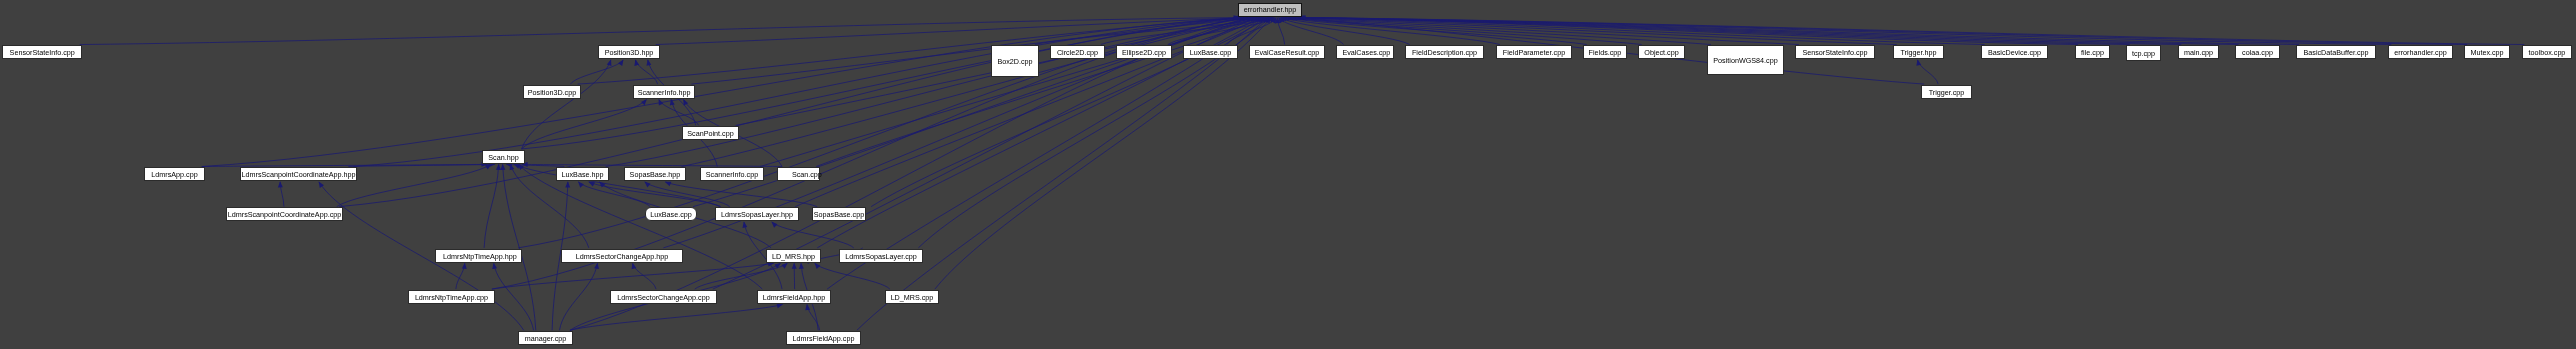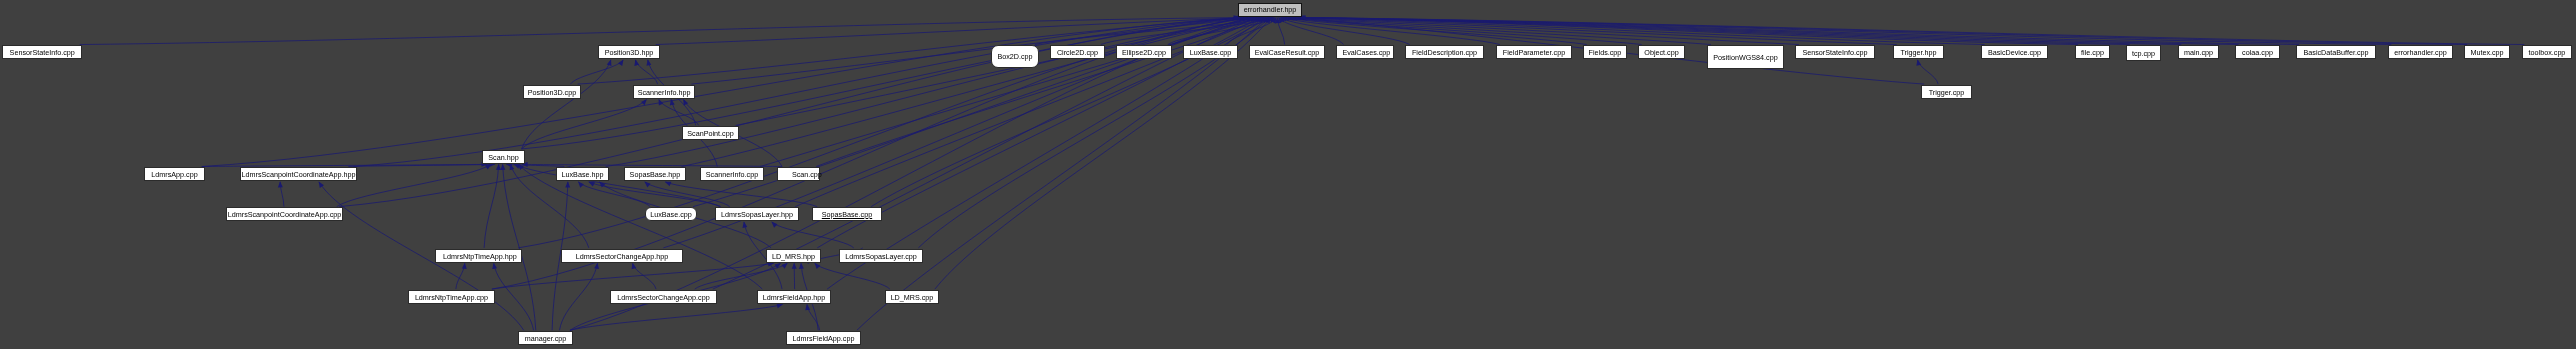--- a/index.html
+++ b/index.html
@@ -137,31 +137,31 @@
         <path d="M 1190.75 526 C 1186.2400276785713 507.60185, 1152.5099723214287 497.39815, 1148 479" stroke="#191970" stroke-width="1.4" marker-end="url(#arrow)"></path>
         <path d="M 1034 601 C 1091.8895238095238 585.8346666666666, 1362.777142857143 569.1653333333334, 1420.6666666666667 554" stroke="#191970" stroke-width="1.4" marker-end="url(#arrow)"></path>
         <path d="M 1488.3333333333333 601 C 1485.965319047619 582.4162, 1467.7013476190475 572.5838, 1465.3333333333333 554" stroke="#191970" stroke-width="1.4" marker-end="url(#arrow)"></path>
         <path d="M 3523.5 153 C 3519.5691964285716 135.73, 3489.9308035714284 126.27, 3486 109" stroke="#191970" stroke-width="1.4" marker-end="url(#arrow)"></path>
       </g>
   </svg>
   <div id="nodes">
       <div class="gnode root" style="left: 1238px; top: 2.8px; width: 64px; height: 14.3px;">errorhandler.hpp</div>
       <div class="gnode" style="left: 2.2px; top: 45px; width: 80px; height: 14.3px;">SensorStateInfo.cpp</div>
       <div class="gnode" style="left: 598px; top: 45px; width: 62px; height: 14.3px;">Position3D.hpp</div>
-      <div class="gnode" style="left: 991px; top: 45px; width: 48px; height: 23px; border-radius: 7px;">Box2D.cpp</div>
+      <div class="gnode" style="left: 991px; top: 45px; width: 48px; height: 32px;">Box2D.cpp</div>
       <div class="gnode" style="left: 1050px; top: 45px; width: 55px; height: 14.3px;">Circle2D.cpp</div>
       <div class="gnode" style="left: 1116px; top: 45px; width: 56px; height: 14.3px;">Ellipse2D.cpp</div>
       <div class="gnode" style="left: 1183px; top: 45px; width: 55px; height: 14.3px;">LuxBase.cpp</div>
       <div class="gnode" style="left: 1249px; top: 45px; width: 76px; height: 14.3px;">EvalCaseResult.cpp</div>
       <div class="gnode" style="left: 1336px; top: 45px; width: 58px; height: 14.3px; padding-left: 6px;">EvalCases.cpp</div>
       <div class="gnode" style="left: 1405px; top: 45px; width: 79px; height: 14.3px;">FieldDescription.cpp</div>
       <div class="gnode" style="left: 1496px; top: 45px; width: 76px; height: 14.3px;">FieldParameter.cpp</div>
       <div class="gnode" style="left: 1583px; top: 45px; width: 44px; height: 14.3px;">Fields.cpp</div>
       <div class="gnode" style="left: 1638px; top: 45px; width: 47px; height: 14.3px;">Object.cpp</div>
-      <div class="gnode" style="left: 1707px; top: 45px; width: 77px; height: 24px;">PositionWGS84.cpp</div>
+      <div class="gnode" style="left: 1707px; top: 45px; width: 77px; height: 30px;">PositionWGS84.cpp</div>
       <div class="gnode" style="left: 1795px; top: 45px; width: 80px; height: 14.3px;">SensorStateInfo.cpp</div>
       <div class="gnode" style="left: 1893px; top: 45px; width: 51px; height: 14.3px;">Trigger.hpp</div>
       <div class="gnode" style="left: 1981px; top: 45px; width: 67px; height: 14.3px;">BasicDevice.cpp</div>
       <div class="gnode" style="left: 2075px; top: 45px; width: 35px; height: 14.3px;">file.cpp</div>
       <div class="gnode" style="left: 2126px; top: 45px; width: 35px; height: 16px;">tcp.cpp</div>
       <div class="gnode" style="left: 2178px; top: 45px; width: 41px; height: 14.3px;">main.cpp</div>
       <div class="gnode" style="left: 2235px; top: 45px; width: 45px; height: 14.3px;">colaa.cpp</div>
       <div class="gnode" style="left: 2296px; top: 45px; width: 80px; height: 14.3px;">BasicDataBuffer.cpp</div>
       <div class="gnode" style="left: 2388px; top: 45px; width: 65px; height: 14.3px;">errorhandler.cpp</div>
       <div class="gnode" style="left: 2464px; top: 45px; width: 46px; height: 14.3px;">Mutex.cpp</div>
@@ -173,21 +173,21 @@
       <div class="gnode" style="left: 482px; top: 150px; width: 43px; height: 14.3px;">Scan.hpp</div>
       <div class="gnode" style="left: 144px; top: 167px; width: 61px; height: 14.3px;">LdmrsApp.cpp</div>
       <div class="gnode" style="left: 240px; top: 167px; width: 117px; height: 14.3px;">LdmrsScanpointCoordinateApp.hpp</div>
       <div class="gnode" style="left: 556px; top: 167px; width: 53px; height: 14.3px;">LuxBase.hpp</div>
       <div class="gnode" style="left: 624px; top: 167px; width: 62px; height: 14.3px;">SopasBase.hpp</div>
       <div class="gnode" style="left: 700px; top: 167px; width: 64px; height: 14.3px;">ScannerInfo.cpp</div>
       <div class="gnode" style="left: 777px; top: 167px; width: 43px; height: 14.3px; padding-left: 20px;">Scan.cpp</div>
       <div class="gnode" style="left: 226px; top: 207px; width: 117px; height: 14.3px;">LdmrsScanpointCoordinateApp.cpp</div>
       <div class="gnode" style="left: 645px; top: 207px; width: 52px; height: 14.3px; border-radius: 6px;">LuxBase.cpp</div>
       <div class="gnode" style="left: 715px; top: 207px; width: 84px; height: 14.3px;">LdmrsSopasLayer.hpp</div>
-      <div class="gnode" style="left: 812px; top: 207px; width: 70px; height: 14.3px; text-decoration: underline;">SopasBase.cpp</div>
+      <div class="gnode" style="left: 812px; top: 207px; width: 54px; height: 14.3px;">SopasBase.cpp</div>
       <div class="gnode" style="left: 435px; top: 249px; width: 87px; height: 14.3px; padding-left: 6px;">LdmrsNtpTimeApp.hpp</div>
       <div class="gnode" style="left: 561px; top: 249px; width: 122px; height: 14.3px;">LdmrsSectorChangeApp.hpp</div>
       <div class="gnode" style="left: 766px; top: 249px; width: 55px; height: 14.3px;">LD_MRS.hpp</div>
       <div class="gnode" style="left: 839px; top: 249px; width: 84px; height: 14.3px;">LdmrsSopasLayer.cpp</div>
       <div class="gnode" style="left: 408px; top: 290px; width: 87px; height: 14.3px;">LdmrsNtpTimeApp.cpp</div>
       <div class="gnode" style="left: 610px; top: 290px; width: 107px; height: 14.3px;">LdmrsSectorChangeApp.cpp</div>
       <div class="gnode" style="left: 757px; top: 290px; width: 74px; height: 14.3px;">LdmrsFieldApp.hpp</div>
       <div class="gnode" style="left: 885px; top: 290px; width: 54px; height: 14.3px;">LD_MRS.cpp</div>
       <div class="gnode" style="left: 518px; top: 331px; width: 55px; height: 14.3px;">manager.cpp</div>
       <div class="gnode" style="left: 786px; top: 331px; width: 75px; height: 14.3px;">LdmrsFieldApp.cpp</div>

